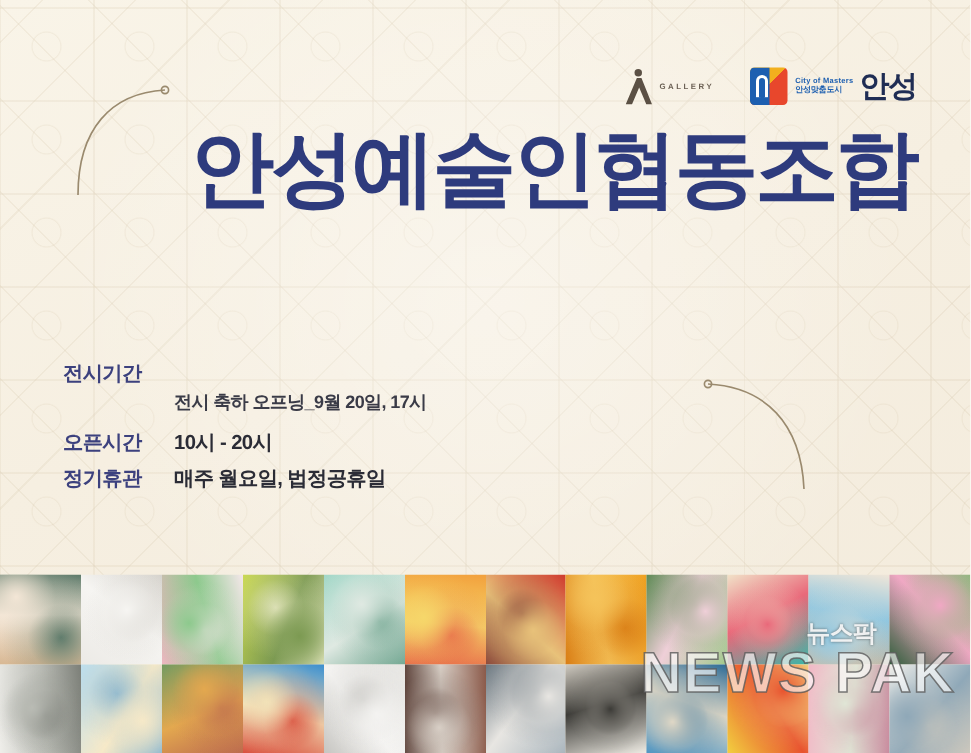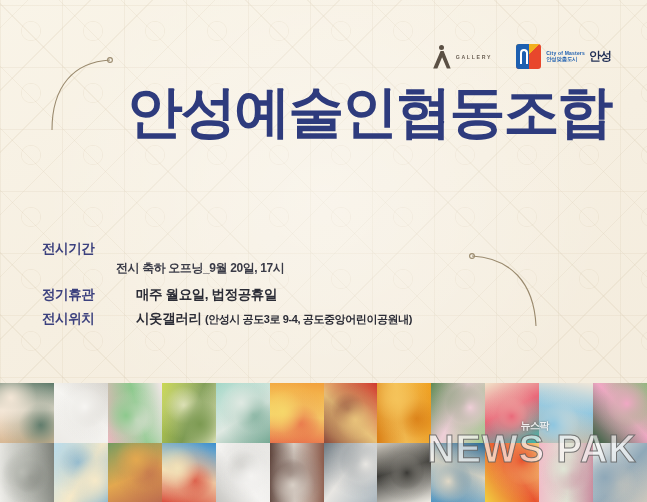--- a/index.html
+++ b/index.html
@@ -150,21 +150,21 @@
     font-weight: bold;
     letter-spacing: .2px;
   }
   .city-kr {
     font-size: 5.4px;
     color: #1d5fb0;
     font-weight: bold;
     letter-spacing: -.2px;
   }
   .city-big {
-    font-size: 12px;
+    font-size: 20px;
     font-weight: bold;
     color: #1f2d54;
     letter-spacing: -1px;
   }
 
   
   .arc { position: absolute; }
   .arc-left  { left: 48px;  top: 52px; }
   .arc-right { left: 462px; top: 248px; }
 
@@ -189,21 +189,20 @@
   .info {
     position: absolute;
     left: 42px;
     top: 240px;
     width: 520px;
   }
   .info-row {
     display: flex;
     align-items: baseline;
     margin-bottom: 6px;
-    gap: 20px;
   }
   .info-label {
     width: 62px;
     text-align: justify;
     text-align-last: justify;
     font-size: 13.5px;
     font-weight: bold;
     color: #3c417e;
     letter-spacing: -0.4px;
     flex: 0 0 auto;
@@ -271,27 +270,27 @@
 
   
   .watermark {
     position: absolute;
     right: 10px;
     bottom: 34px;
     text-align: right;
     pointer-events: none;
   }
   .wm-kr {
-    font-size: 10px;
+    font-size: 16px;
     font-weight: bold;
     color: rgba(255,255,255,.88);
     text-shadow: 0 0 2px rgba(70,70,70,.75);
     letter-spacing: -.5px;
     display: block;
-    margin-right: 88px;
+    margin-right: 53px;
     margin-bottom: -3px;
   }
   .wm-en {
     font-size: 38px;
     font-weight: bold;
     letter-spacing: 1px;
     color: rgba(255,255,255,.62);
     -webkit-text-stroke: 1px rgba(90,90,90,.8);
     display: block;
     line-height: 1;
@@ -345,33 +344,30 @@
   </div>
 
   <div class="info">
 
     <div class="info-row row-date">
       <span class="info-label">전시기간</span>
     </div>
 
     <div class="opening">전시 축하 오프닝_9월 20일, 17시</div>
 
+    <div class="info-row">
+      <span class="info-label">오픈시간</span>
+      <span class="info-value">10시 - 20시</span>
+    </div>
 
     <div class="info-row">
       <span class="info-label">정기휴관</span>
       <span class="info-value">매주 월요일, 법정공휴일</span>
     </div>
 
-    <div class="info-row">
-      <span class="info-label">전시위치</span>
-      <span class="info-value">
-        <span>시옷갤러리</span>
-        <span class="loc-sub">(안성시 공도3로 9-4, 공도중앙어린이공원내)</span>
-      </span>
-    </div>
 
   </div>
 
   <div class="strip" id="strip">
       <div class="tile" style="background: radial-gradient(circle at 20% 25%, rgb(243, 230, 214) 0%, rgba(243, 230, 214, 0.133) 42%, transparent 70%), radial-gradient(circle at 75% 70%, rgb(93, 122, 106) 0%, rgba(93, 122, 106, 0.2) 38%, transparent 68%), linear-gradient(0deg, rgb(216, 184, 148) 0%, rgb(243, 230, 214) 55%, rgb(93, 122, 106) 100%);"></div>
       <div class="tile" style="background: radial-gradient(circle at 56.6% 39.5%, rgb(246, 245, 242) 0%, rgba(246, 245, 242, 0.133) 42%, transparent 70%), radial-gradient(circle at 63.4% 45.6%, rgb(213, 210, 204) 0%, rgba(213, 210, 204, 0.2) 38%, transparent 68%), linear-gradient(37deg, rgb(236, 234, 230) 0%, rgb(246, 245, 242) 55%, rgb(213, 210, 204) 100%);"></div>
       <div class="tile" style="background: radial-gradient(circle at 33.2% 54%, rgb(141, 201, 141) 0%, rgba(141, 201, 141, 0.133) 42%, transparent 70%), radial-gradient(circle at 51.8% 61.2%, rgb(245, 231, 234) 0%, rgba(245, 231, 234, 0.2) 38%, transparent 68%), linear-gradient(74deg, rgb(240, 182, 194) 0%, rgb(141, 201, 141) 55%, rgb(245, 231, 234) 100%);"></div>
       <div class="tile" style="background: radial-gradient(circle at 69.8% 68.5%, rgb(124, 154, 82) 0%, rgba(124, 154, 82, 0.133) 42%, transparent 70%), radial-gradient(circle at 40.2% 36.8%, rgb(232, 233, 194) 0%, rgba(232, 233, 194, 0.2) 38%, transparent 68%), linear-gradient(111deg, rgb(201, 216, 78) 0%, rgb(124, 154, 82) 55%, rgb(232, 233, 194) 100%);"></div>
       <div class="tile" style="background: radial-gradient(circle at 46.4% 33%, rgb(223, 233, 226) 0%, rgba(223, 233, 226, 0.133) 42%, transparent 70%), radial-gradient(circle at 68.6% 52.4%, rgb(116, 168, 147) 0%, rgba(116, 168, 147, 0.2) 38%, transparent 68%), linear-gradient(148deg, rgb(159, 214, 198) 0%, rgb(223, 233, 226) 55%, rgb(116, 168, 147) 100%);"></div>
       <div class="tile" style="background: radial-gradient(circle at 23% 47.5%, rgb(246, 215, 106) 0%, rgba(246, 215, 106, 0.133) 42%, transparent 70%), radial-gradient(circle at 57% 68%, rgb(232, 111, 74) 0%, rgba(232, 111, 74, 0.2) 38%, transparent 68%), linear-gradient(185deg, rgb(242, 160, 60) 0%, rgb(246, 215, 106) 55%, rgb(232, 111, 74) 100%);"></div>

